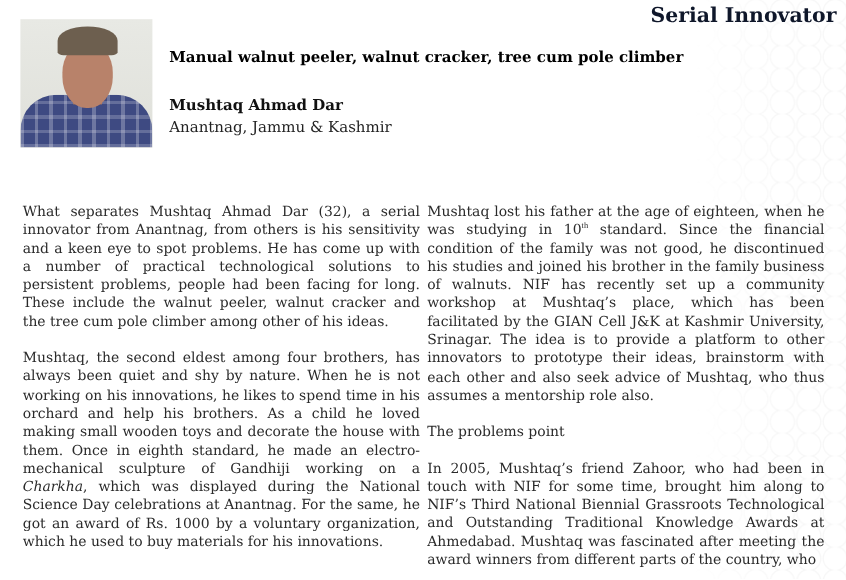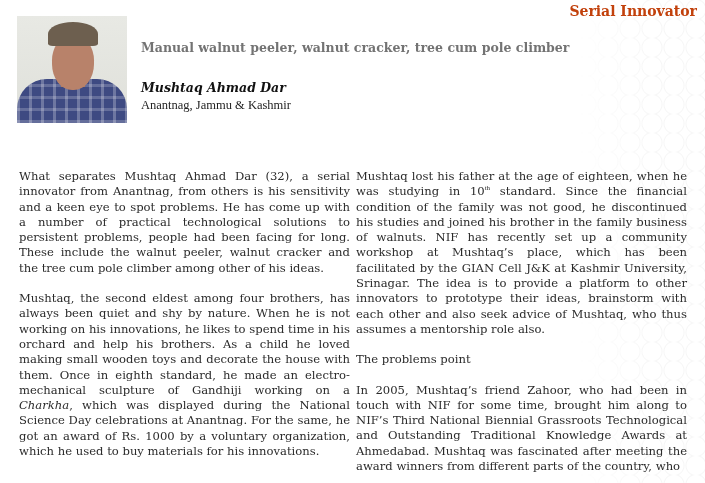--- a/index.html
+++ b/index.html
@@ -13,21 +13,21 @@
       position: absolute; right: 0; top: 0; width: 130px; height: 483px;
       pointer-events: none;
       background-image:
         radial-gradient(circle at 50% 50%, transparent 9px, rgba(0,0,0,0.035) 10px, transparent 11px);
       background-size: 22px 19px;
       -webkit-mask-image: linear-gradient(to right, transparent, #000 60%);
       mask-image: linear-gradient(to right, transparent, #000 60%);
     }
     .category {
       position: absolute; top: 3px; right: 8px;
-      font-weight: bold; font-size: 14px; color: #c2410c;
+      font-weight: bold; font-size: 17px; color: #0f172a;
     }
     .photo {
       position: absolute; left: 17px; top: 16px; width: 110px; height: 107px;
       background: linear-gradient(#e8e9e4, #dfe0da);
       overflow: hidden;
     }
     .photo .shirt {
       position: absolute; left: 0; bottom: 0; width: 110px; height: 44px;
       background:
         repeating-linear-gradient(90deg, rgba(255,255,255,0.25) 0 3px, transparent 3px 12px),
@@ -42,29 +42,29 @@
     .photo .face {
       position: absolute; left: 35px; top: 20px; width: 42px; height: 54px;
       background: #b8826a; border-radius: 45% 45% 48% 48%;
     }
     .photo .cap {
       position: absolute; left: 31px; top: 6px; width: 50px; height: 24px;
       background: #6d5f4f; border-radius: 50% 50% 10% 10%;
     }
     .title {
       position: absolute; left: 141px; top: 40px;
-      font-weight: bold; font-size: 12.5px; color: #737373;
+      font-weight: bold; font-size: 12.5px; color: #000000;
     }
     .name {
       position: absolute; left: 141px; top: 80px;
-      font-weight: bold; font-size: 12.5px; color: #111; font-style: italic;
+      font-weight: bold; font-size: 12.5px; color: #111;
     }
     .place {
       position: absolute; left: 141px; top: 98px;
-      font-size: 12.5px; color: #222; font-family: Liberation Serif, serif;
+      font-size: 12.5px; color: #222;
     }
     .col {
       position: absolute; width: 331px;
       font-size: 11.6px; line-height: 15.3px; color: #2a2a2a;
       text-align: justify;
     }
     .col p { margin: 0 0 15px 0; }
     .col-left { left: 19px; top: 169px; }
     .col-right { left: 356px; top: 169px; }
     .heading { margin: 0 0 15px 0; }

